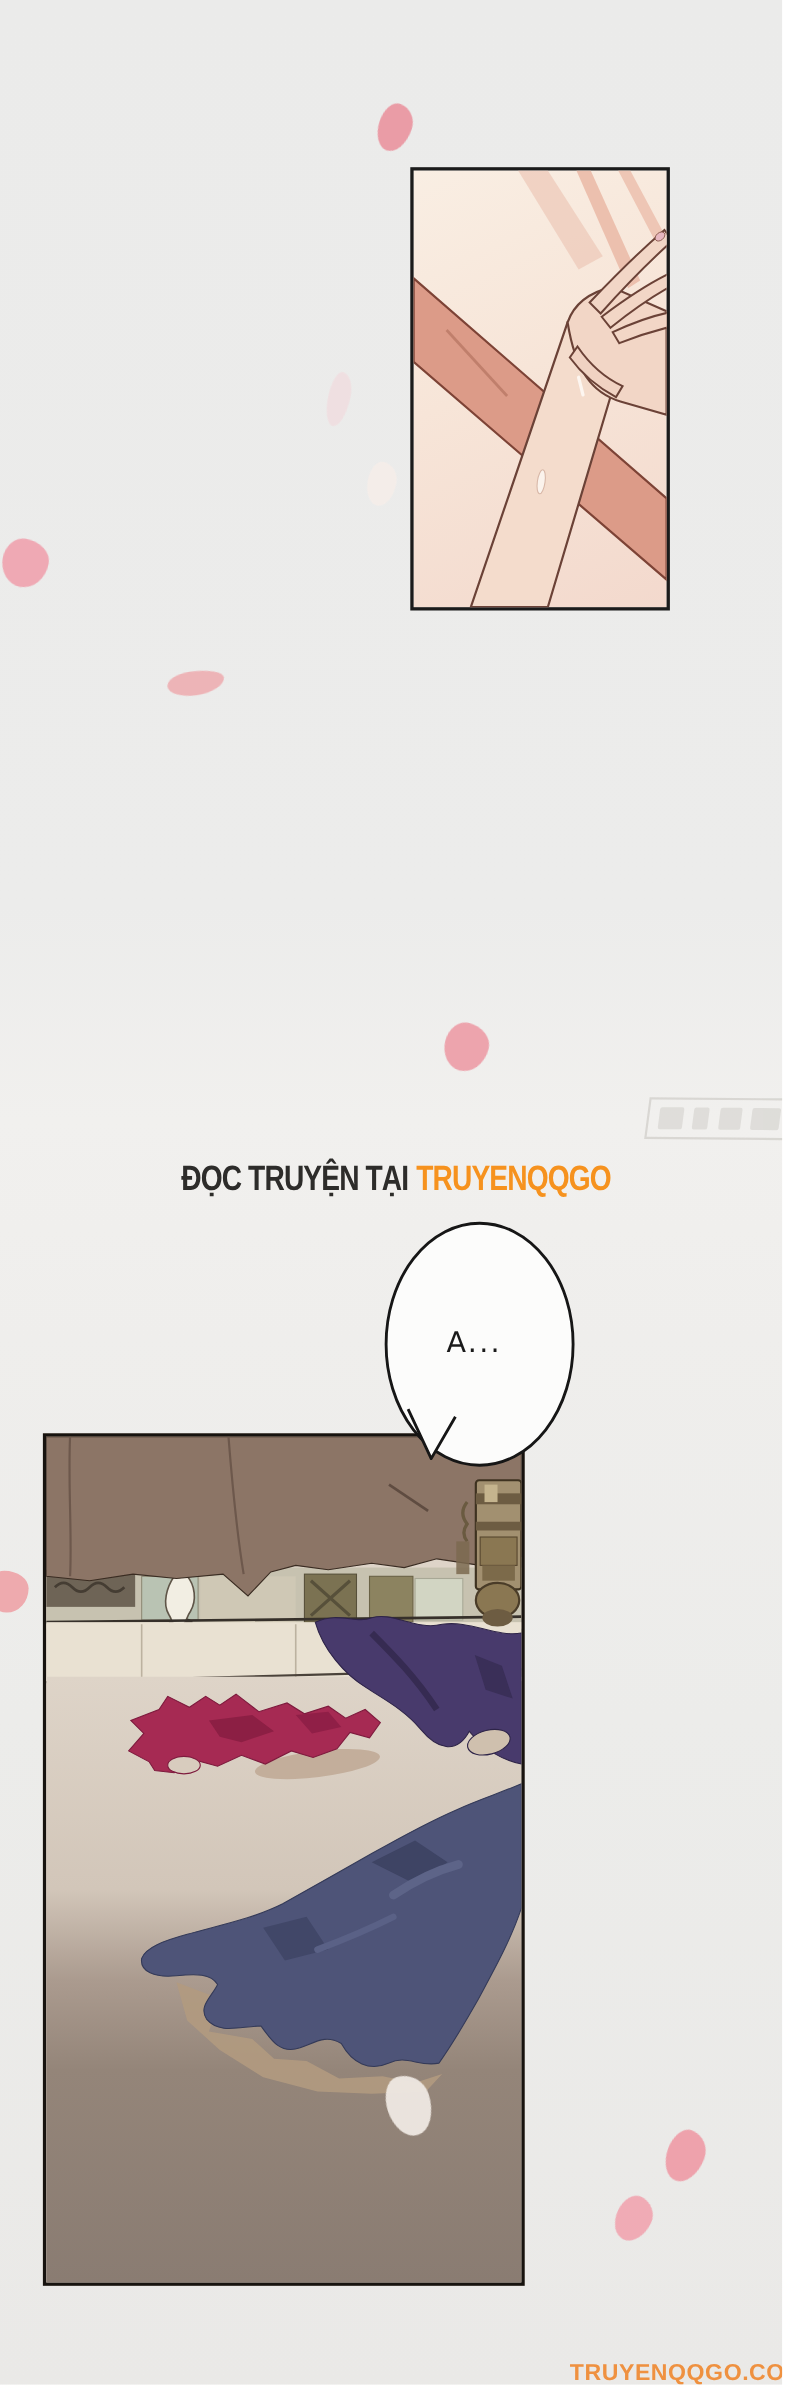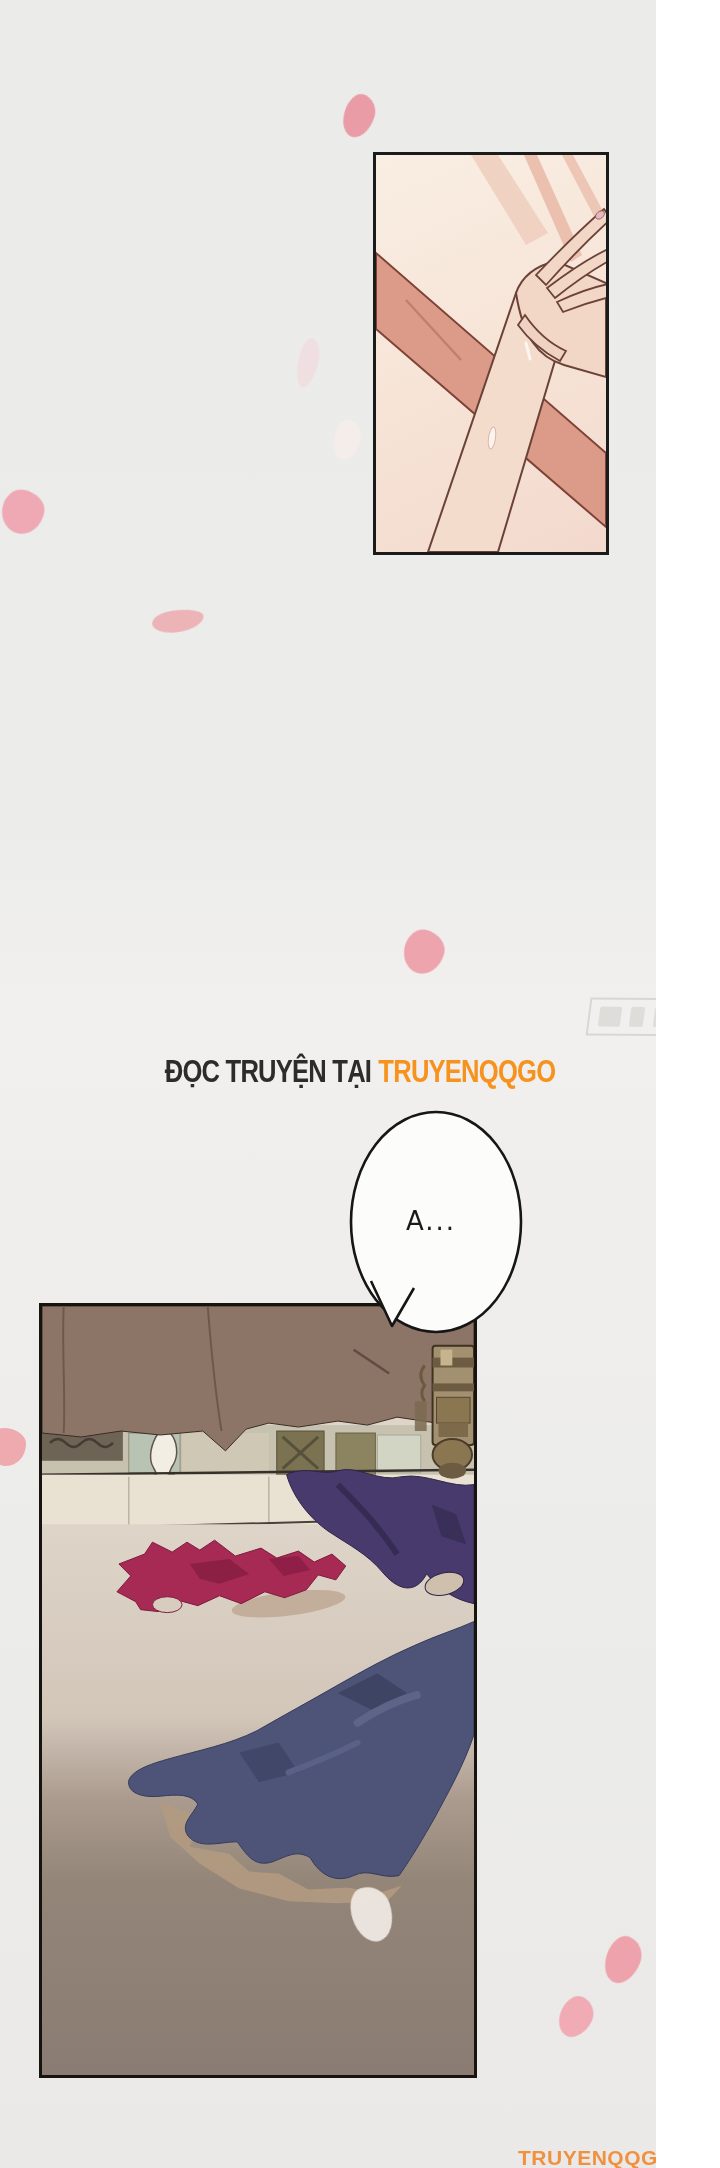--- a/index.html
+++ b/index.html
@@ -1,17 +1,17 @@
 <!DOCTYPE html>
 <html><head>
 <meta charset="utf-8">
 <style>
   html,body{margin:0;padding:0;}
   body{width:720px;height:2168px;overflow:hidden;font-family:"Liberation Sans",sans-serif;}
-  .page{position:relative;width:656px;height:2168px;overflow:hidden;
+  .page{position:relative;width:711px;height:2168px;overflow:hidden;
     background:linear-gradient(180deg,#ebebea 0%,#ececeb 38%,#f1f0ee 47%,#efeeec 56%,#ececea 72%,#eae9e7 100%);}
   
   .top-panel{position:absolute;left:373px;top:152px;width:236px;height:403px;
     border:3px solid #1b1b1b;box-sizing:border-box;z-index:2;
     background:linear-gradient(155deg,#f9eee3 0%,#f7e5d8 45%,#f3d9cd 100%);}
   .top-panel svg{display:block;width:100%;height:100%;}
   
   .bottom-panel{position:absolute;left:39px;top:1303px;width:438px;height:775px;
     border:3px solid #17130f;box-sizing:border-box;z-index:2;background:#ded4c8;}
   .bottom-panel svg{display:block;width:100%;height:100%;}

